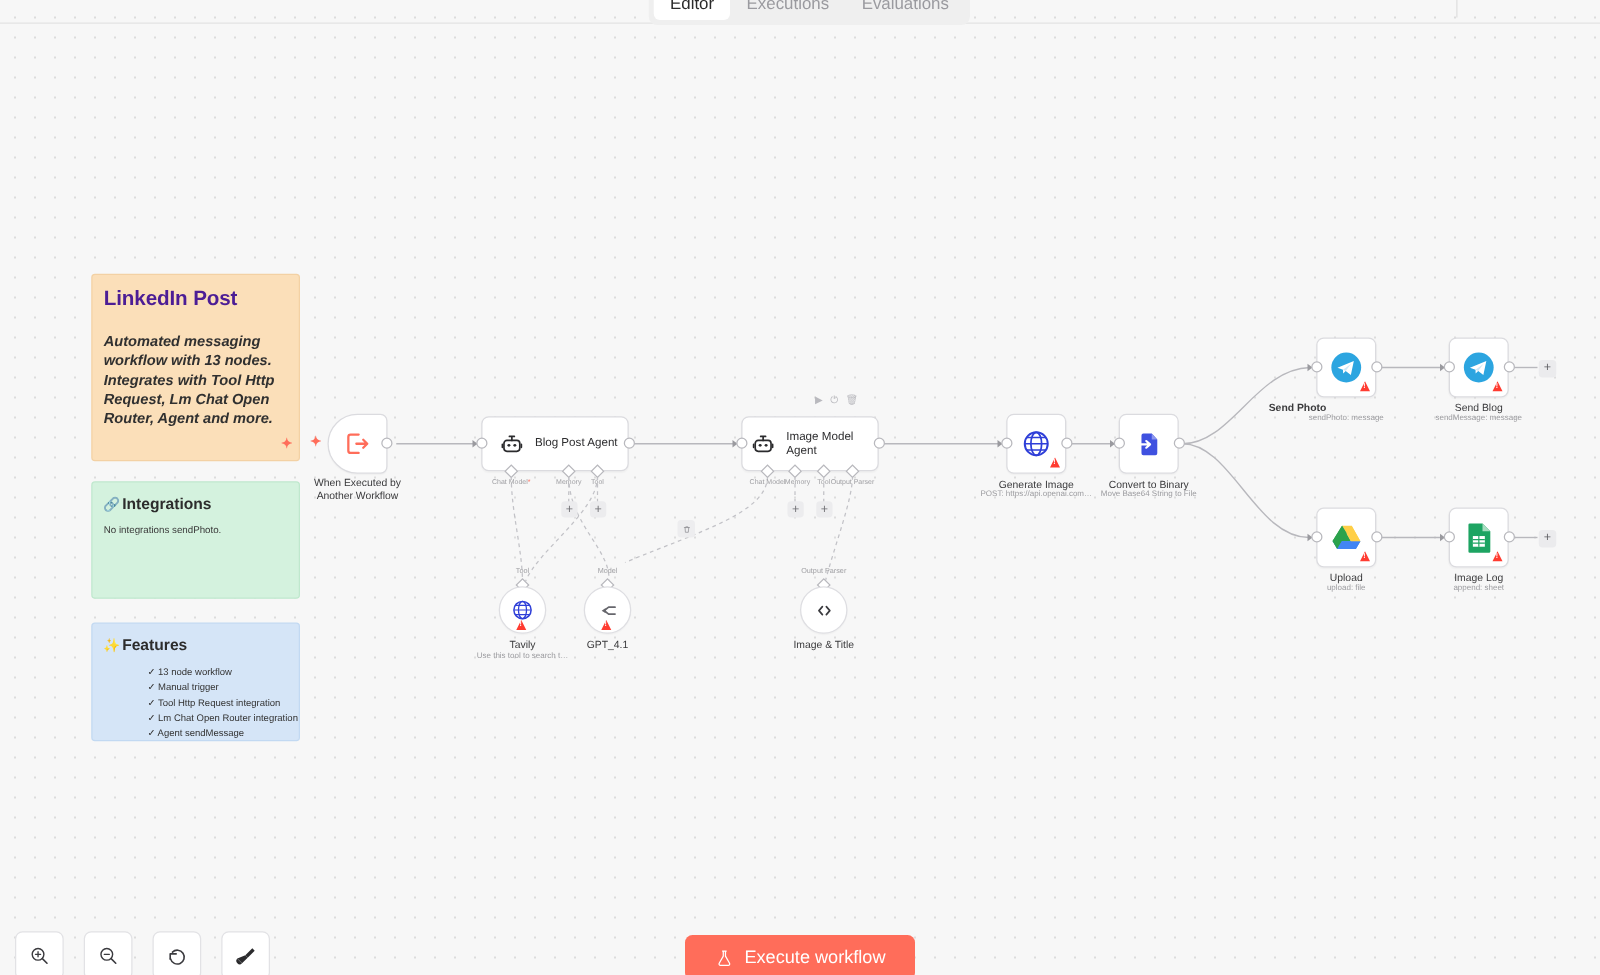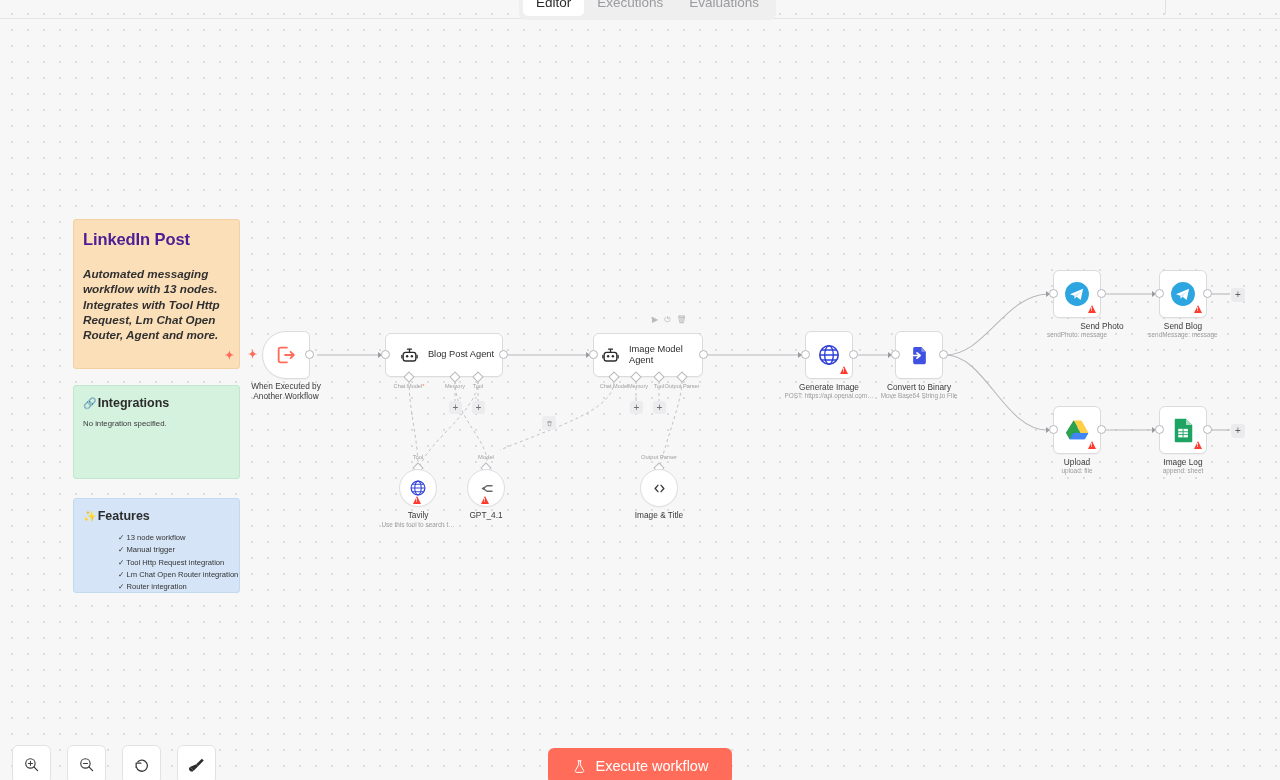--- a/index.html
+++ b/index.html
@@ -242,34 +242,34 @@
       <h1>LinkedIn Post</h1>
       <div class="body">Automated messaging workflow with 13 nodes. Integrates with Tool Http Request, Lm Chat Open Router, Agent and more.</div>
       <span class="sticky-plus" style="right:5px; bottom:7px;">✦</span>
     </div>
 
     <div class="sticky green" style="left:73px; top:385px; width:167px; height:94px;">
       <h2>
         <span class="emj">🔗</span>
           <span>Integrations</span>
       </h2>
-      <div class="small">No integration specified.</div>
+      <div class="small">No integrations sendPhoto.</div>
     </div>
 
     <div class="sticky blue" style="left:73px; top:498px; width:167px; height:95px;">
       <h2>
         <span class="emj">✨</span>
           <span>Features</span>
       </h2>
       <ul>
         <li>✓ 13 node workflow</li>
         <li>✓ Manual trigger</li>
         <li>✓ Tool Http Request integration</li>
         <li>✓ Lm Chat Open Router integration</li>
-        <li>✓ Router integration</li>
+        <li>✓ Agent sendMessage</li>
       </ul>
     </div>
 
     <div class="node trigger" style="left:262px; top:331px;">
       <svg width="22" height="22" viewBox="0 0 24 24">
         <path d="M13 4 H6 a2 2 0 0 0 -2 2 v12 a2 2 0 0 0 2 2 h7" stroke="#ff6d5a" stroke-width="2" fill="none" stroke-linecap="round"></path>
         <path d="M11 12 H20 M17 8.5 L20.5 12 L17 15.5" stroke="#ff6d5a" stroke-width="2" fill="none" stroke-linecap="round" stroke-linejoin="round"></path>
       </svg>
     </div>
     <span class="sticky-plus" style="left:248px; top:349px;">✦</span>
@@ -367,21 +367,21 @@
       <svg width="26" height="26" viewBox="0 0 24 24">
         <circle cx="12" cy="12" r="11" fill="#2ca5e0"></circle>
         <path d="M5.5 12.2 L17.6 7.2 L15.4 17.6 L11.6 14.6 L9.7 16.4 L9.6 13.6 Z" fill="#fff"></path>
         <path d="M9.6 13.6 L15.6 9.3 L11.6 14.6 Z" fill="#cfe8f7"></path>
       </svg>
       <div class="warn" style="right:4px; bottom:4px;"></div>
     </div>
     <div class="arrowin" style="left:1046px; top:291px;"></div>
     <div class="dot" style="left:1049px; top:289px;"></div>
     <div class="dot" style="left:1097px; top:289px;"></div>
-    <div class="node-label" style="left:1102px; top:321px;">Send Photo</div>
+    <div class="node-label" style="left:1038px; top:321px;font-weight:bold;">Send Photo</div>
     <div class="node-sub" style="left:1077px; top:331px;">sendPhoto: message</div>
 
     <div class="node square" style="left:1159px; top:270px;">
       <svg width="26" height="26" viewBox="0 0 24 24">
         <circle cx="12" cy="12" r="11" fill="#2ca5e0"></circle>
         <path d="M5.5 12.2 L17.6 7.2 L15.4 17.6 L11.6 14.6 L9.7 16.4 L9.6 13.6 Z" fill="#fff"></path>
         <path d="M9.6 13.6 L15.6 9.3 L11.6 14.6 Z" fill="#cfe8f7"></path>
       </svg>
       <div class="warn" style="right:4px; bottom:4px;"></div>
     </div>

